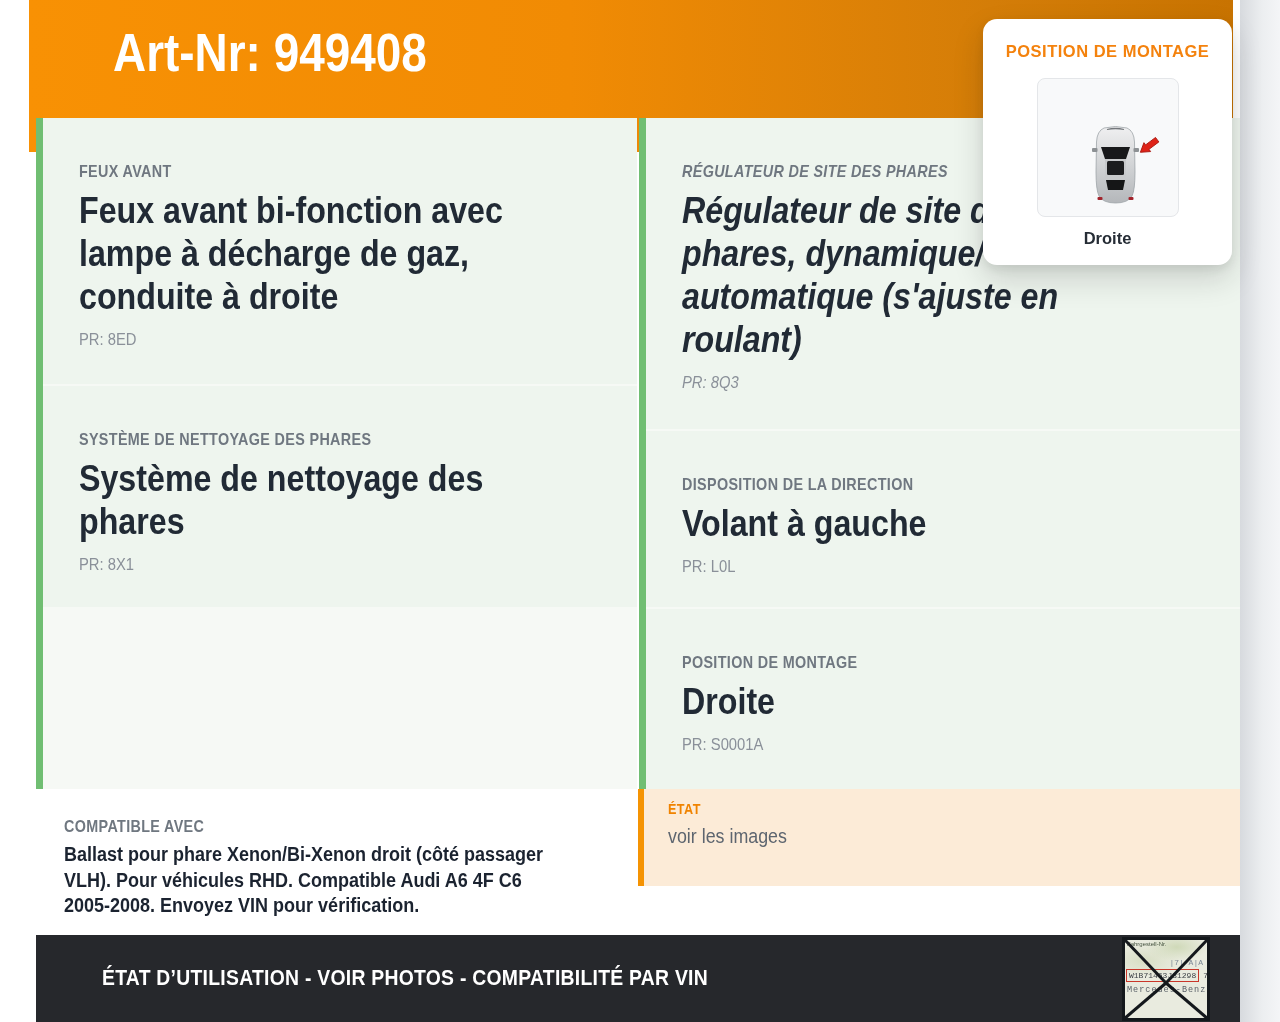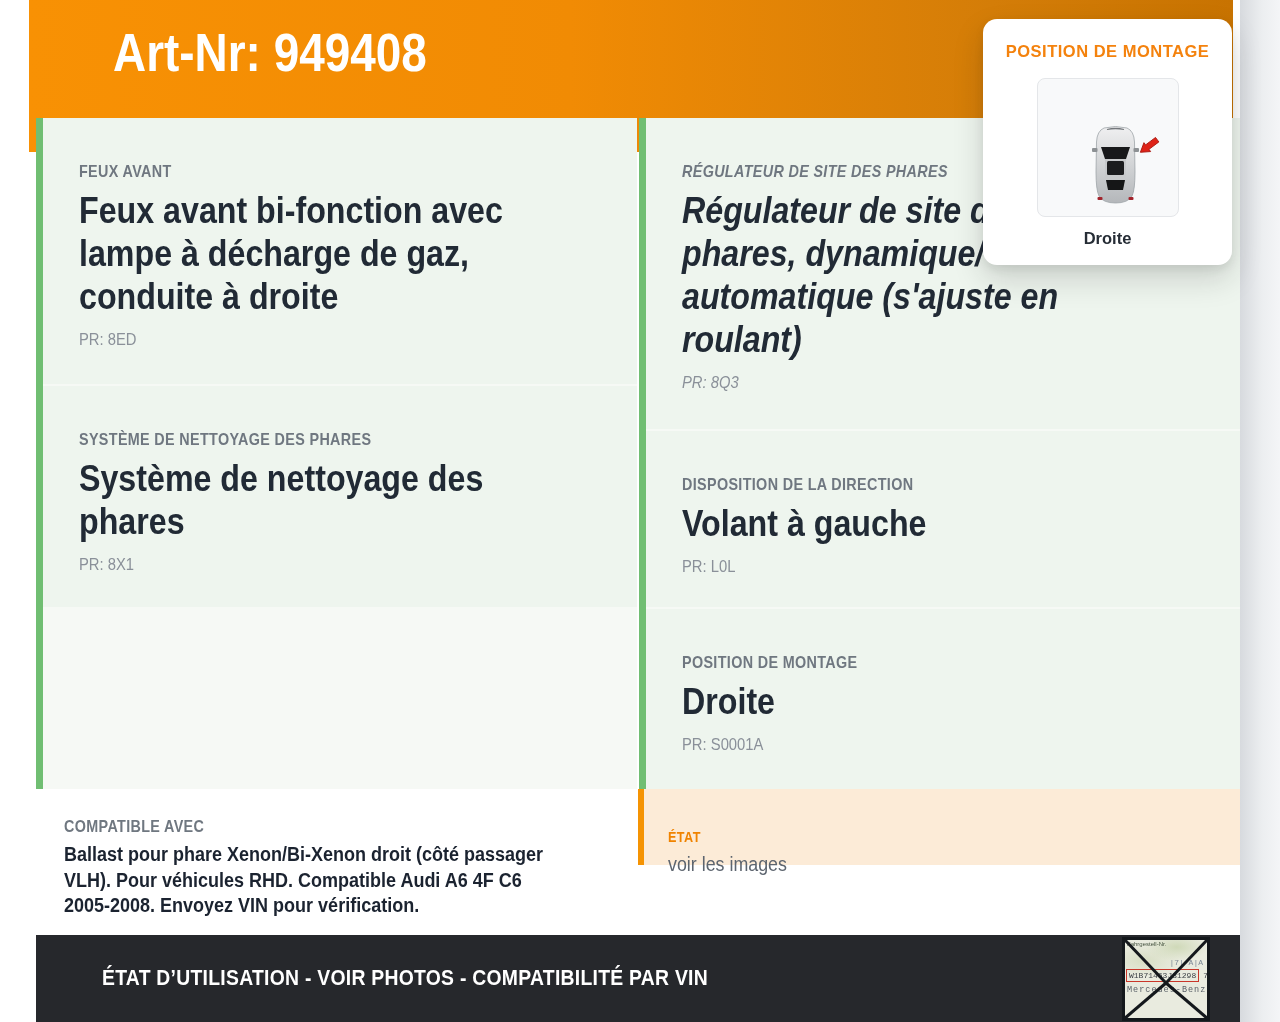--- a/index.html
+++ b/index.html
@@ -35,22 +35,22 @@
   .s1L{top:118px;height:266px;} .s2L{top:386px;height:221px;} .s3L{top:609px;height:180px;}
   .s1R{top:118px;height:311px;font-style:italic;} .s2R{top:431px;height:176px;} .s3R{top:609px;height:180px;}
 
   
   .compat{position:absolute;left:36px;top:789px;width:601px;height:146px;background:#ffffff;
     box-sizing:border-box;padding:28px 0 15px 28px;}
   .compat .body{width:640px;margin-top:6px;font-size:20px;line-height:25.5px;font-weight:700;
     color:#1b2330;white-space:pre-line;transform:scaleX(.9);transform-origin:0 0;}
 
   
-  .cond-card{position:absolute;left:638px;top:789px;width:602px;height:76px;background:#fcebd7;
-    border-left:6px solid #f59303;box-sizing:border-box;padding:40px 0 0 24px;}
+  .cond-card{position:absolute;left:638px;top:789px;width:602px;height:97px;background:#fcebd7;
+    border-left:6px solid #f59303;box-sizing:border-box;padding:12px 0 0 24px;}
   .cond-card .label{display:block;font-size:14.5px;font-weight:700;color:#f08300;
     letter-spacing:.5px;white-space:pre;transform:scaleX(.87);transform-origin:0 50%;}
   .cond-card .value{margin-top:7px;font-size:20.5px;color:#5d656f;white-space:pre;
     transform:scaleX(.87);transform-origin:0 50%;}
 
   
   .footer{position:absolute;left:36px;top:935px;width:1204px;height:87px;background:#26282c;
     display:flex;align-items:center;}
   .footer .txt{margin-left:66px;color:#ffffff;font-size:21.5px;font-weight:700;
     letter-spacing:.3px;white-space:pre;transform:scaleX(.9);transform-origin:0 50%;}

